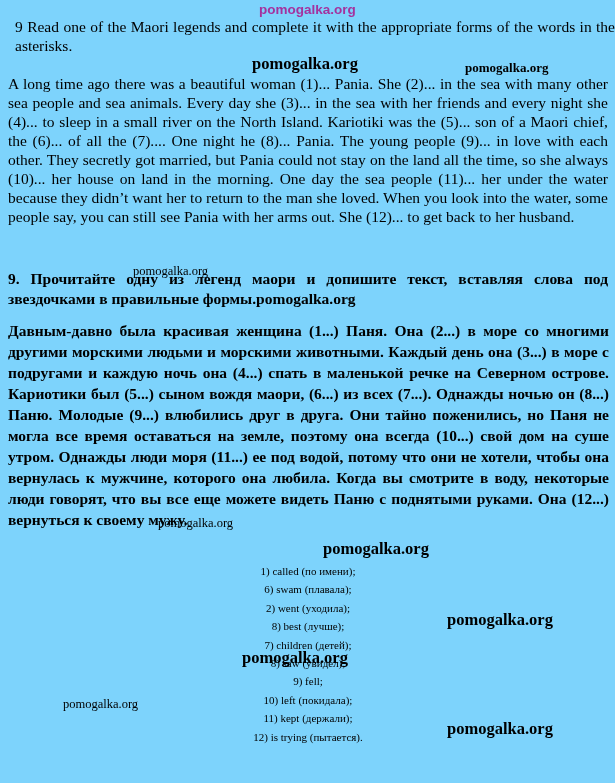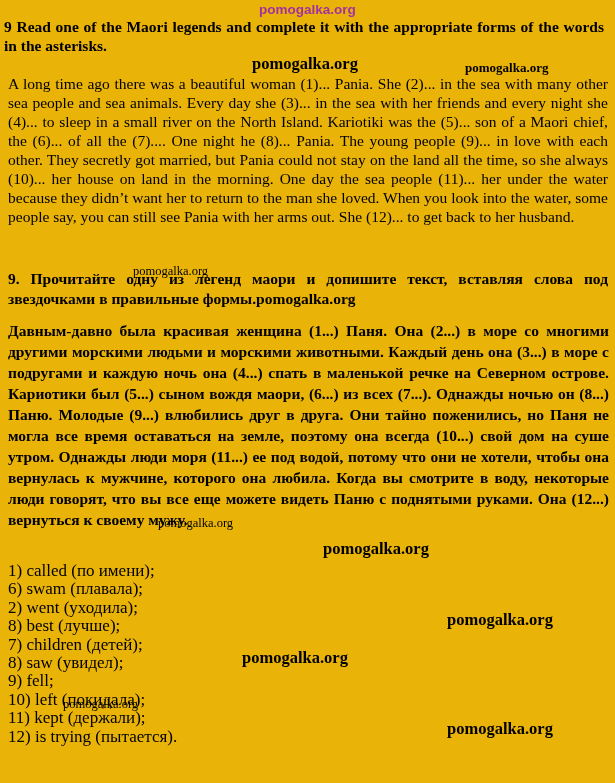--- a/index.html
+++ b/index.html
@@ -1,47 +1,47 @@
 <!DOCTYPE html>
 <html><head>
 <meta charset="utf-8">
 <style>
   * { box-sizing: border-box; }
   html, body { margin: 0; padding: 0; background: #fff; }
   .page {
     position: relative;
     width: 615px;
     height: 783px;
-    background: #eab308;
+    background: #7dd3fc;
     overflow: hidden;
     color: #000;
     font-family: "Liberation Serif", serif;
   }
   .abs { position: absolute; }
   .txt {
     font-size: 15.5px;
     line-height: 19px;
     text-align: justify;
     margin: 0;
   }
   .heading-en {
-    left: 4px; top: 17px; width: 600px;
-    font-weight: bold;
+    left: 15px; top: 17px; width: 600px;
+    font-weight: normal;
   }
   .para-en { left: 8px; top: 74px; width: 600px; }
   .heading-ru {
     left: 8px; top: 269px; width: 600px;
     font-weight: bold; line-height: 19.5px;
   }
   .para-ru { left: 8px; top: 320px; width: 601px; line-height: 21px; font-weight: bold; }
   .answers { left: 8px; top: 562px; width: 600px; }
   .answers .answer-item {
-    font-size: 17px;
+    font-size: 11px;
     line-height: 18.4px;
-    text-align: left;
+    text-align: center;
   }
   .wm {
     font-family: "Liberation Serif", serif;
     white-space: nowrap;
     color: #000;
   }
   .wm-purple {
     font-family: "Liberation Sans", sans-serif;
     color: #a4329e;
     font-weight: bold;

